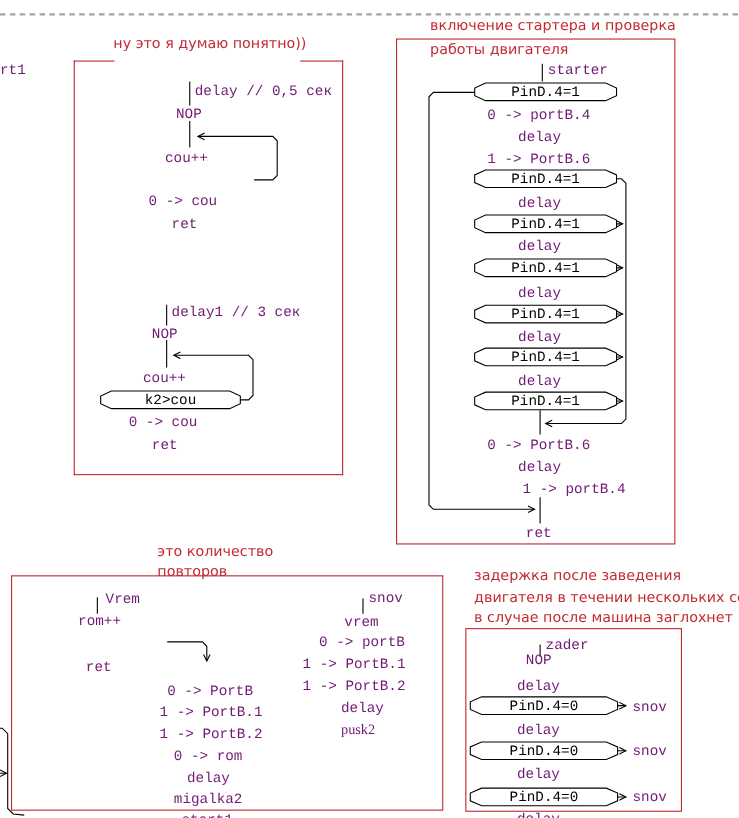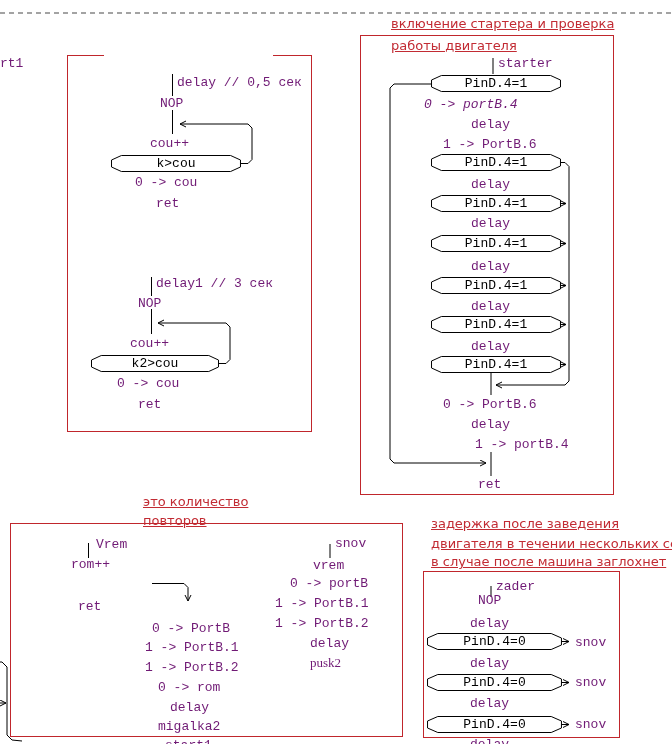--- a/index.html
+++ b/index.html
@@ -1,21 +1,21 @@
 <!DOCTYPE html>
 <html><head>
 <meta charset="utf-8">
 <style>
   html,body{margin:0;padding:0;background:#fff;}
   #canvas{position:relative;width:672px;height:744px;overflow:hidden;background:#fff;
           font-family:"Liberation Mono",monospace;}
   .redbox{position:absolute;border:1px solid #c0262c;box-sizing:border-box;}
   .redseg{position:absolute;height:0;border-top:1px solid #c0262c;}
   .mono{position:absolute;font:13px/14px "Liberation Mono",monospace;color:#701a75;white-space:pre;}
-  .note{position:absolute;font:13px/15px "DejaVu Sans",sans-serif;color:#c22b33;white-space:pre;text-decoration:underline;}
+  .note{position:absolute;font:13px/15px "DejaVu Sans",sans-serif;color:#c22b33;white-space:pre;}
   .oct{position:absolute;height:17px;padding-left:10px;}
   .oct svg{position:absolute;left:0;top:0;width:100%;height:100%;overflow:visible;}
   .oct polygon{fill:#fff;stroke:#000;stroke-width:1;vector-effect:non-scaling-stroke;}
   .oct span{position:absolute;left:0;top:0;right:0;bottom:0;display:flex;align-items:center;
             justify-content:center;font:13px "Liberation Mono",monospace;color:#000;}
   #wires{position:absolute;left:0;top:0;width:672px;height:744px;pointer-events:none;}
   #wires line,#wires path{stroke:#000;stroke-width:1;fill:none;}
   #wires .dash{stroke:#a3a3a3;stroke-width:2;stroke-dasharray:5 4;}
 </style>
 </head>
@@ -63,39 +63,34 @@
 
     <path d="M-6,662 L2,662 L7,667 L7,735 L12,740 L22,741"></path>
     <line x1="-5" y1="703" x2="6" y2="703" marker-end="url(#ar)"></line>
 
     <line x1="491" y1="586" x2="491" y2="597"></line>
     <line x1="553" y1="641.5" x2="569" y2="641.5" marker-end="url(#ar)"></line>
     <line x1="553" y1="682.5" x2="569" y2="682.5" marker-end="url(#ar)"></line>
     <line x1="553" y1="724.5" x2="569" y2="724.5" marker-end="url(#ar)"></line>
   </svg>
 
+  <span class="note" style="left:103px;top:33px;">ну это я думаю понятно))</span>
   <span class="note" style="left:391px;top:16px;">включение стартера и проверка</span>
   <span class="note" style="left:391px;top:38px;">работы двигателя</span>
   <span class="note" style="left:143px;top:494px;">это количество</span>
   <span class="note" style="left:143px;top:513px;">повторов</span>
   <span class="note" style="left:431px;top:516px;">задержка после заведения</span>
   <span class="note" style="left:431px;top:536px;">двигателя в течении нескольких сек</span>
   <span class="note" style="left:431px;top:554px;">в случае после машина заглохнет</span>
 
   <span class="mono" style="left:0;top:57px;">rt1</span>
 
   <span class="mono" style="left:177px;top:76px;">delay // 0,5 сек</span>
   <span class="mono" style="left:160px;top:97px;">NOP</span>
   <span class="mono" style="left:150px;top:137px;">cou++</span>
-  <div class="oct" style="left:111px;top:155px;width:120px;">
-    <svg viewBox="0 0 100 17" preserveAspectRatio="none">
-        <polygon points="8,0.5 92,0.5 99.6,5 99.6,12 92,16.5 8,16.5 0.4,12 0.4,5"></polygon>
-      </svg>
-    <span>k&gt;cou</span>
-  </div>
   <span class="mono" style="left:135px;top:176px;">0 -&gt; cou</span>
   <span class="mono" style="left:156px;top:197px;">ret</span>
 
   <span class="mono" style="left:156px;top:277px;">delay1 // 3 сек</span>
   <span class="mono" style="left:138px;top:297px;">NOP</span>
   <span class="mono" style="left:130px;top:337px;">cou++</span>
   <div class="oct" style="left:91px;top:355px;width:118px;">
     <svg viewBox="0 0 100 17" preserveAspectRatio="none">
         <polygon points="8,0.5 92,0.5 99.6,5 99.6,12 92,16.5 8,16.5 0.4,12 0.4,5"></polygon>
       </svg>
@@ -104,21 +99,21 @@
   <span class="mono" style="left:117px;top:377px;">0 -&gt; cou</span>
   <span class="mono" style="left:138px;top:398px;">ret</span>
 
   <span class="mono" style="left:498px;top:57px;">starter</span>
   <div class="oct" style="left:431px;top:75px;width:120px;">
     <svg viewBox="0 0 100 17" preserveAspectRatio="none">
         <polygon points="8,0.5 92,0.5 99.6,5 99.6,12 92,16.5 8,16.5 0.4,12 0.4,5"></polygon>
       </svg>
     <span>PinD.4=1</span>
   </div>
-  <span class="mono" style="left:424px;top:98px;font-style:italic;">0 -&gt; portB.4</span>
+  <span class="mono" style="left:443px;top:98px;">0 -&gt; portB.4</span>
   <span class="mono" style="left:471px;top:118px;">delay</span>
   <span class="mono" style="left:443px;top:138px;">1 -&gt; PortB.6</span>
   <div class="oct" style="left:431px;top:154px;width:120px;">
     <svg viewBox="0 0 100 17" preserveAspectRatio="none">
         <polygon points="8,0.5 92,0.5 99.6,5 99.6,12 92,16.5 8,16.5 0.4,12 0.4,5"></polygon>
       </svg>
     <span>PinD.4=1</span>
   </div>
   <span class="mono" style="left:471px;top:178px;">delay</span>
   <div class="oct" style="left:431px;top:195px;width:120px;">

